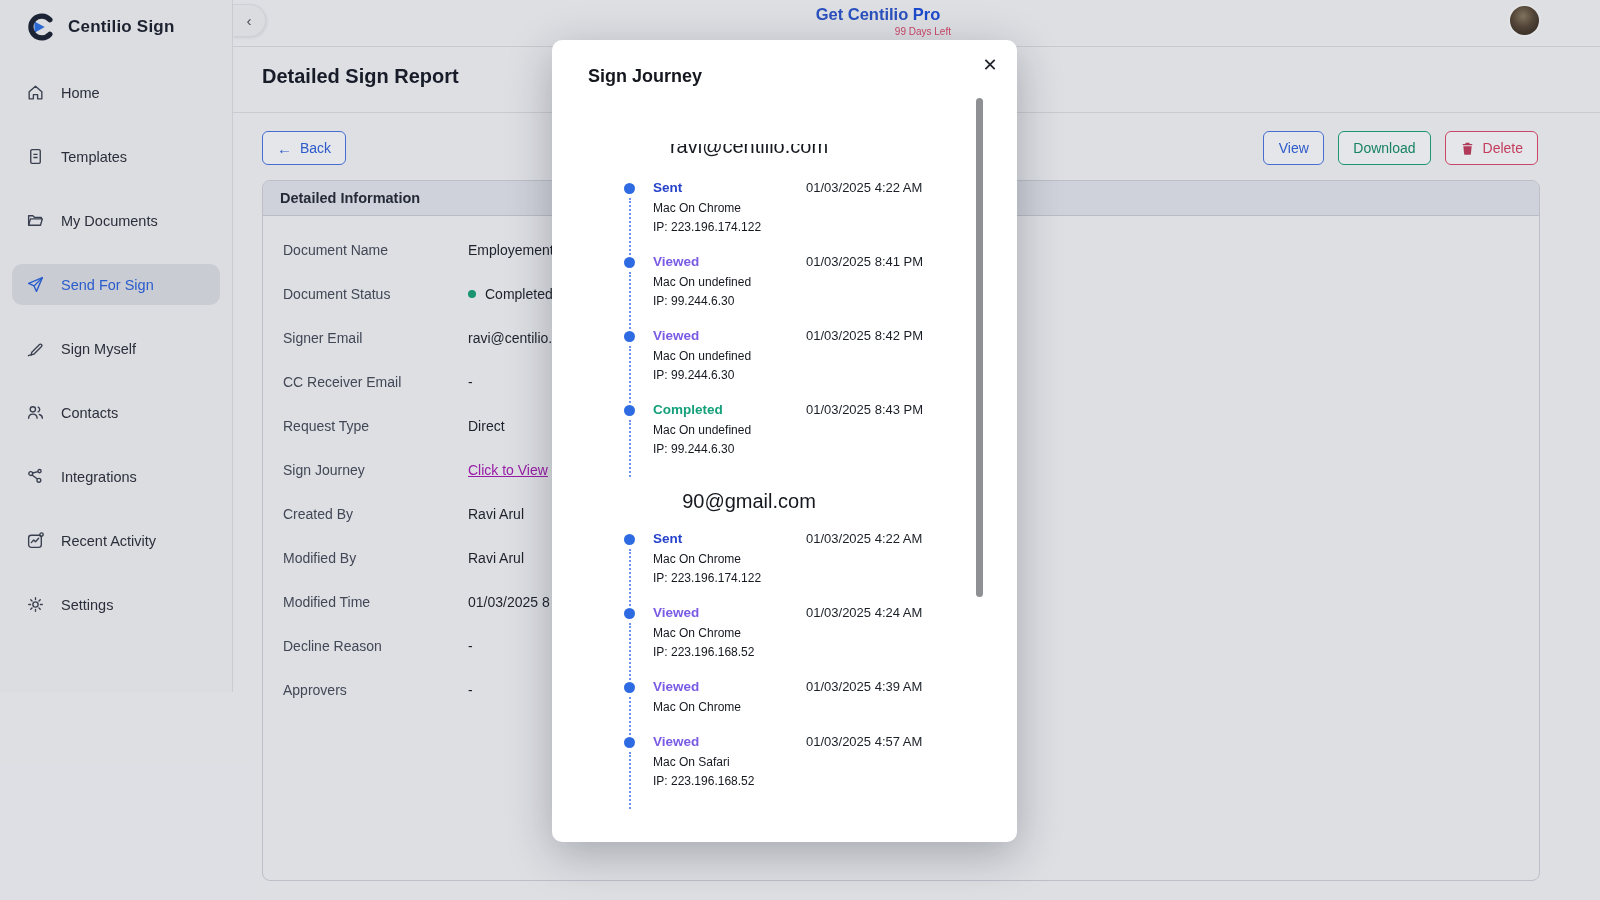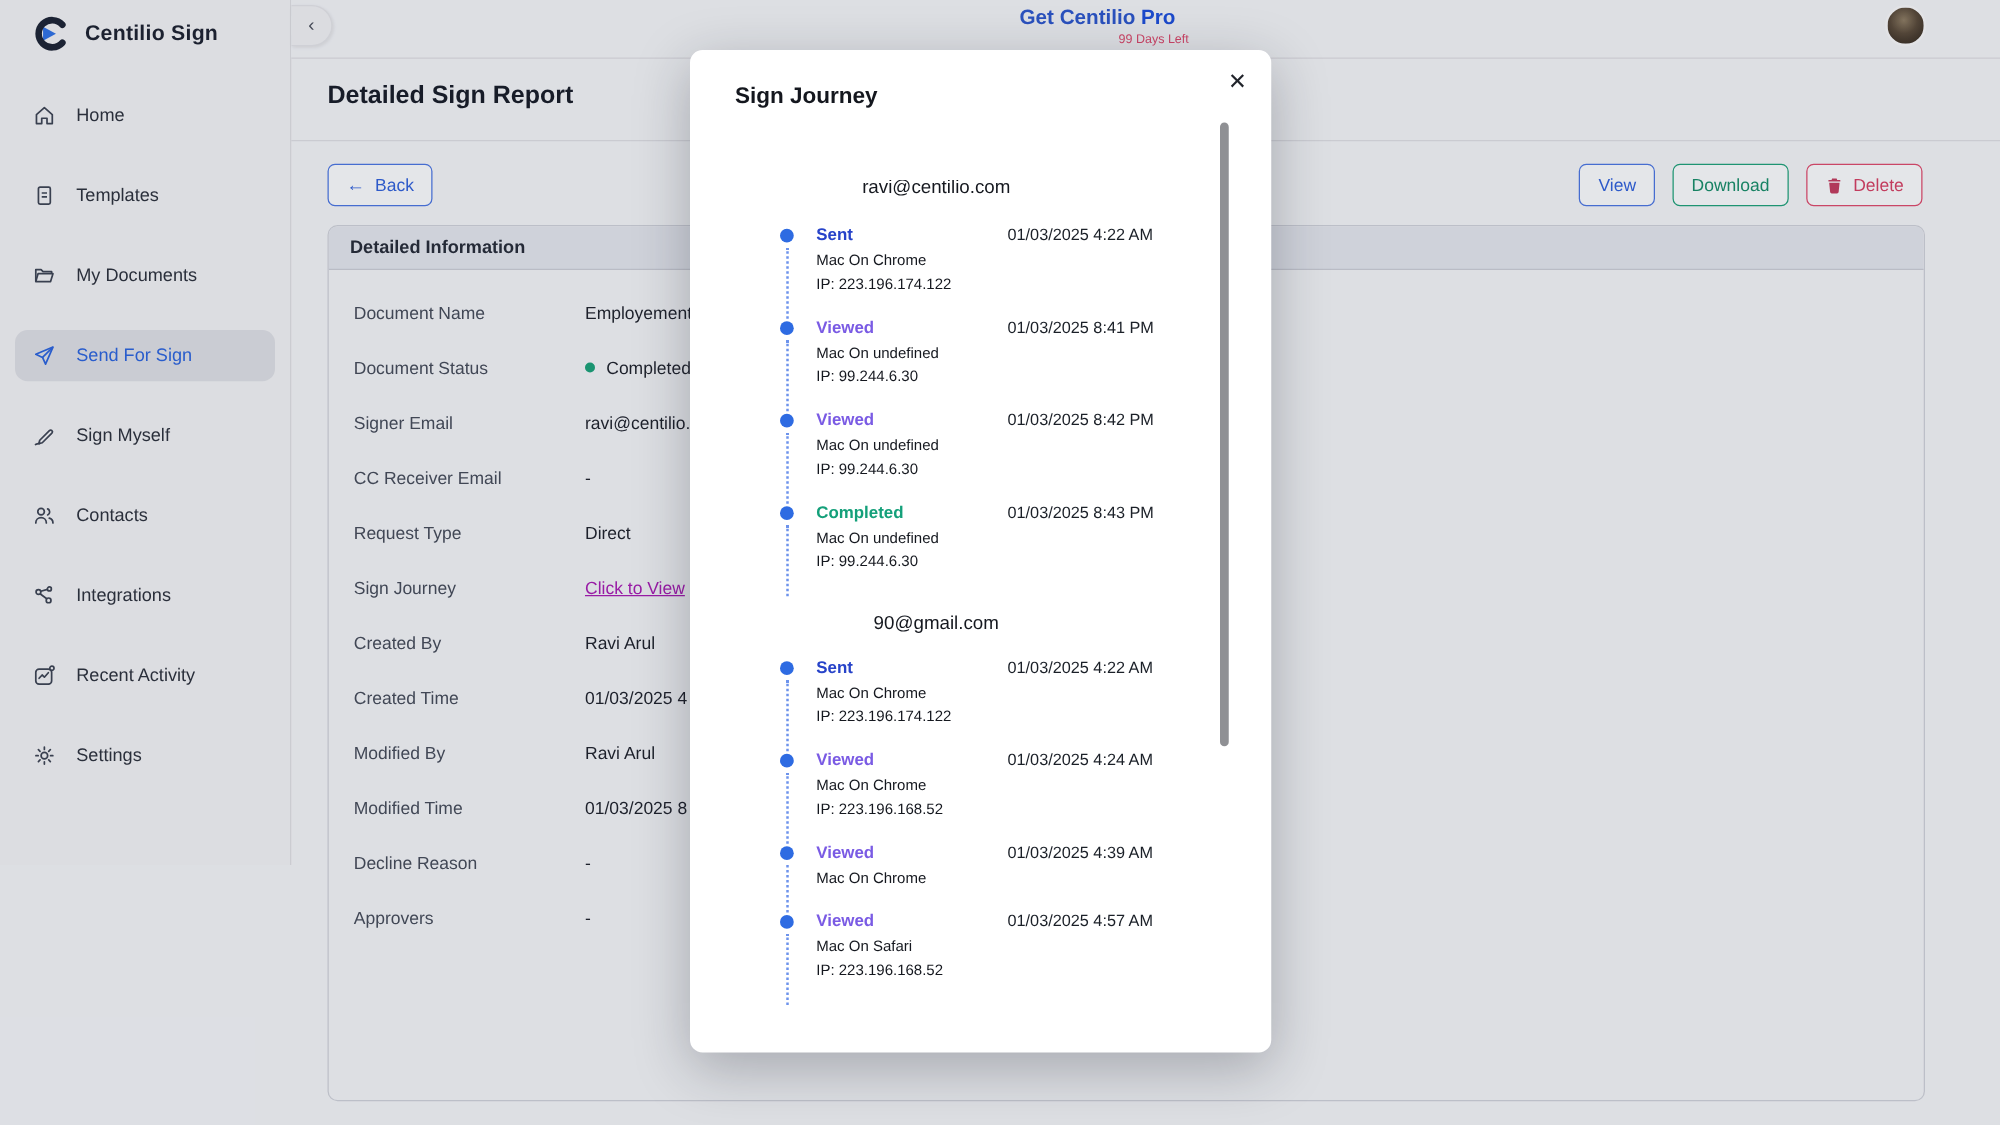--- a/index.html
+++ b/index.html
@@ -55,21 +55,21 @@
 
   
   .dim{position:absolute;inset:0;background:rgba(24,27,44,.07);z-index:5;}
   .modal{position:absolute;left:552px;top:40px;width:465px;height:802px;background:#ffffff;border-radius:10px;box-shadow:0 12px 45px rgba(20,24,40,.28);z-index:10;}
   .modal-close{position:absolute;right:16px;top:14px;width:22px;height:22px;border:none;background:none;font-size:18px;line-height:22px;color:#21242b;cursor:pointer;padding:0;}
   .modal-title{margin:0;position:absolute;left:36px;top:26px;font-size:18px;font-weight:700;color:#14171e;}
   .modal-scroll{position:absolute;left:36px;top:60px;width:372px;bottom:12px;overflow:hidden;}
   .scroll-thumb{position:absolute;left:424px;top:58px;width:7px;height:499px;border-radius:4px;background:#8f9094;cursor:pointer;}
 
   .group-email-wrap{width:310px;margin:0 auto 0 6px;text-align:center;}
-  .group-email{font-size:15px;color:#15181f;display:inline-block;}
+  .group-email{font-size:20px;color:#15181f;display:inline-block;}
   .g1 .group-email-wrap{margin-top:44px;margin-bottom:14px;}
   .group-email-wrap.clipped{height:14px;overflow:hidden;display:flex;align-items:flex-end;justify-content:center;}
   .g2 .group-email-wrap{margin-top:14px;margin-bottom:18px;}
 
   .timeline{list-style:none;margin:22px 0 0 41px;padding:0;}
   .g2 .timeline{margin-top:0;}
   .event{position:relative;padding-left:24px;padding-bottom:17px;}
   .event .dot{position:absolute;left:-5px;top:3px;width:11px;height:11px;border-radius:50%;background:#2e6be2;}
   .event::after{content:'';position:absolute;left:0;top:18px;bottom:-1px;border-left:2px dotted #6d93ec;}
   .event-head{display:flex;align-items:baseline;}
@@ -281,28 +281,20 @@
 
           <div class="row">
             <span class="row-label">Created By</span>
             <span class="row-value">
 
               <span>Ravi Arul</span>
 
             </span>
           </div>
 
-          <div class="row">
-            <span class="row-label">Created Time</span>
-            <span class="row-value">
-
-              <span>01/03/2025 4</span>
-
-            </span>
-          </div>
 
           <div class="row">
             <span class="row-label">Modified By</span>
             <span class="row-value">
 
               <span>Ravi Arul</span>
 
             </span>
           </div>
 

